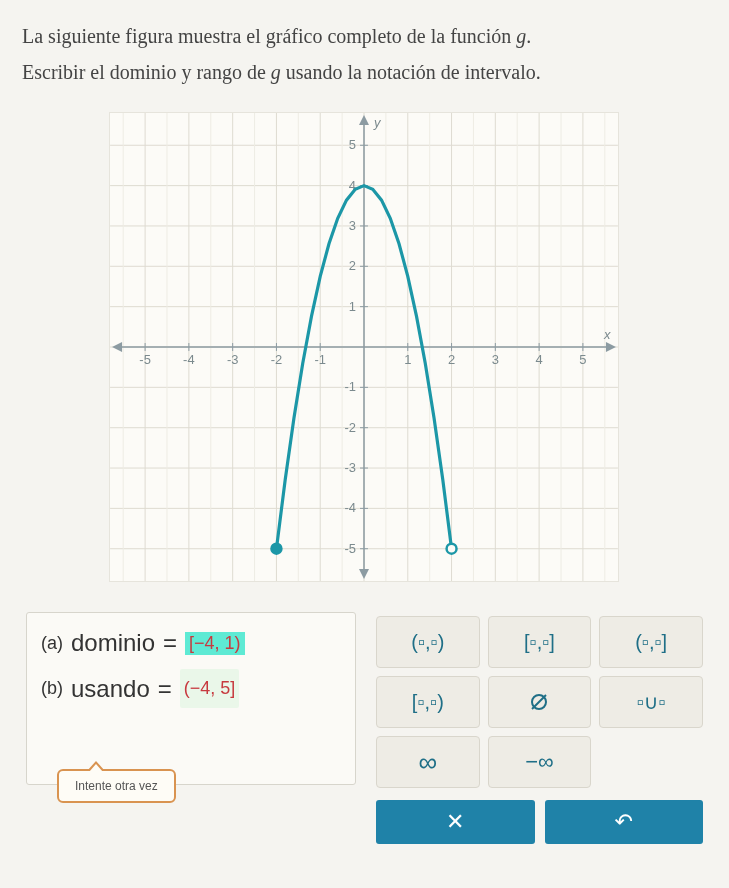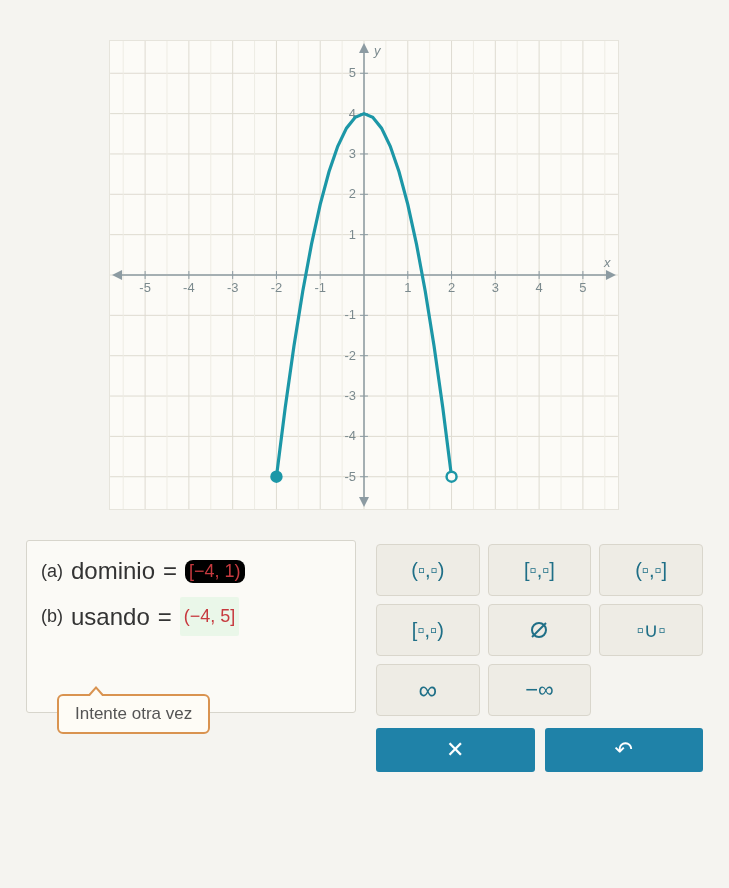--- a/index.html
+++ b/index.html
@@ -31,23 +31,23 @@
       padding: 16px 14px 18px;
       background: #fbfaf6;
       position: relative;
       font-size: 20px;
       color:#333;
     }
     .answer-panel .line{ margin-bottom:12px; display:flex; align-items:center; gap:8px;}
     .answer-panel .part{ color:#333; font-family: Arial, sans-serif; font-size:18px;}
     .answer-panel .label{ font-family:Arial,sans-serif; font-size:24px;}
     .answer-panel .hilite{
-      background:#000000;
+      background:#5eead4;
       padding:1px 4px;
-      border-radius:8px;
+      border-radius:0;
       font-family:Arial,sans-serif;
       color:#c73a3f;
       font-size:18px;
     }
     .answer-panel .hilite-blue{
       background:#eaf7e9;
       padding:9px 4px;
       border-radius:2px;
       font-family:Arial,sans-serif;
       color:#c73a3f;
@@ -57,21 +57,21 @@
       position:absolute;
       left:30px; bottom:-2px;
       transform: translateY(50%);
     }
     .bubble-inner{
       border:2px solid #d99350;
       border-radius:6px;
       background:#fefcf6;
       padding:8px 16px;
       font-family:Arial,sans-serif;
-      font-size:17px;
+      font-size:12px;
       color:#555;
       position:relative;
     }
     .bubble-inner::before{
       content:'';
       position:absolute;
       top:-10px; left:28px;
       width:0;height:0;
       border-left:9px solid transparent;
       border-right:9px solid transparent;
@@ -120,20 +120,26 @@
       font-family:Arial,sans-serif; font-size:22px;
       cursor:pointer;
     }
     
     .chart text{ font-family: Arial, sans-serif; fill:#7b8a8e; font-size:13px; }
   </style>
 </head>
 <body>
 
 <div class="question">
+  <p>
+    <span>La siguiente figura muestra el gráfico completo de la función </span><span class="ital">g</span><span>.</span>
+  </p>
+  <p>
+    <span>Escribir el dominio y rango de </span><span class="ital">g</span><span> usando la notación de intervalo.</span>
+  </p>
 </div>
 
 <div class="chart-wrap">
   <svg class="chart" viewBox="0 0 510 470">
 
     <g id="grid">
         <line x1="35.17241379310344" y1="0" x2="35.17241379310344" y2="470" stroke="#dedbd1" stroke-width="1"></line>
         <line x1="79.13793103448275" y1="0" x2="79.13793103448275" y2="470" stroke="#dedbd1" stroke-width="1"></line>
         <line x1="123.10344827586206" y1="0" x2="123.10344827586206" y2="470" stroke="#dedbd1" stroke-width="1"></line>
         <line x1="167.06896551724137" y1="0" x2="167.06896551724137" y2="470" stroke="#dedbd1" stroke-width="1"></line>

